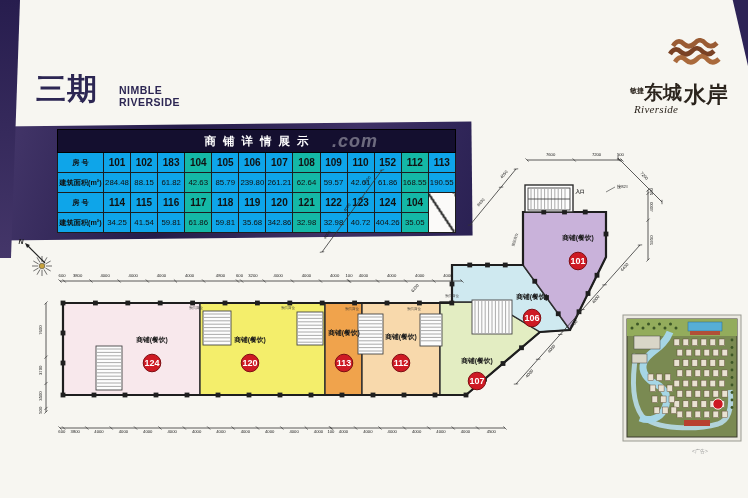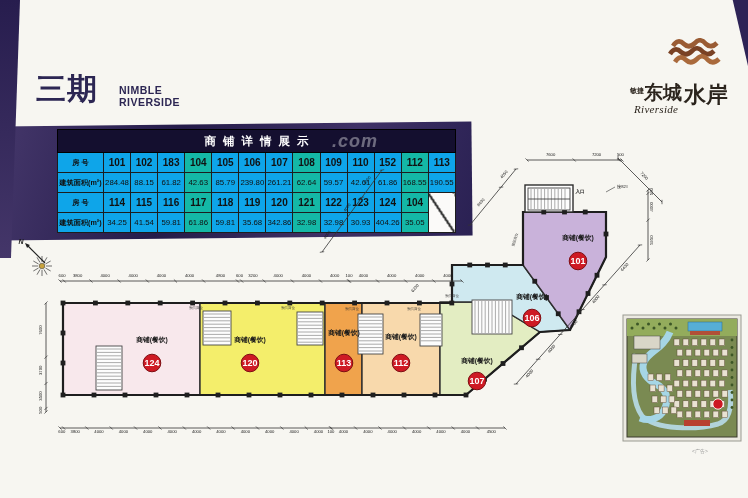--- a/index.html
+++ b/index.html
@@ -153,21 +153,21 @@
             <td class="lbl">建筑面积(m²)</td>
             <td class="ar">34.25</td>
             <td class="ar">41.54</td>
             <td class="ar">59.81</td>
             <td class="ar tint">61.86</td>
             <td class="ar">59.81</td>
             <td class="ar">35.68</td>
             <td class="ar">342.86</td>
             <td class="ar tint">32.98</td>
             <td class="ar">32.98</td>
-            <td class="ar">30.93</td>
+            <td class="ar">40.72</td>
             <td class="ar">404.26</td>
             <td class="ar tint">35.05</td>
           </tr>
         </tbody>
     </table>
   </div>
 
   <span class="wm">.com</span>
   <span class="ad">&lt;广告&gt;</span>
 

